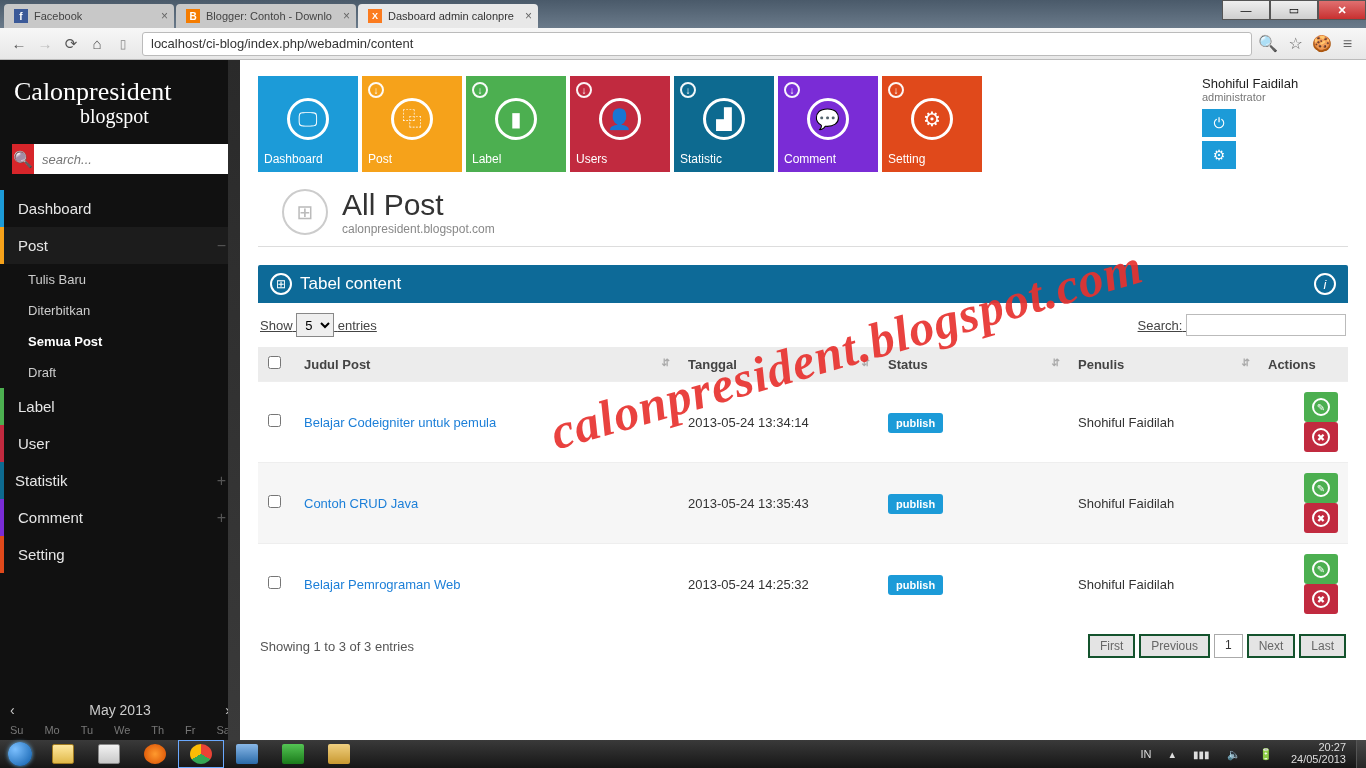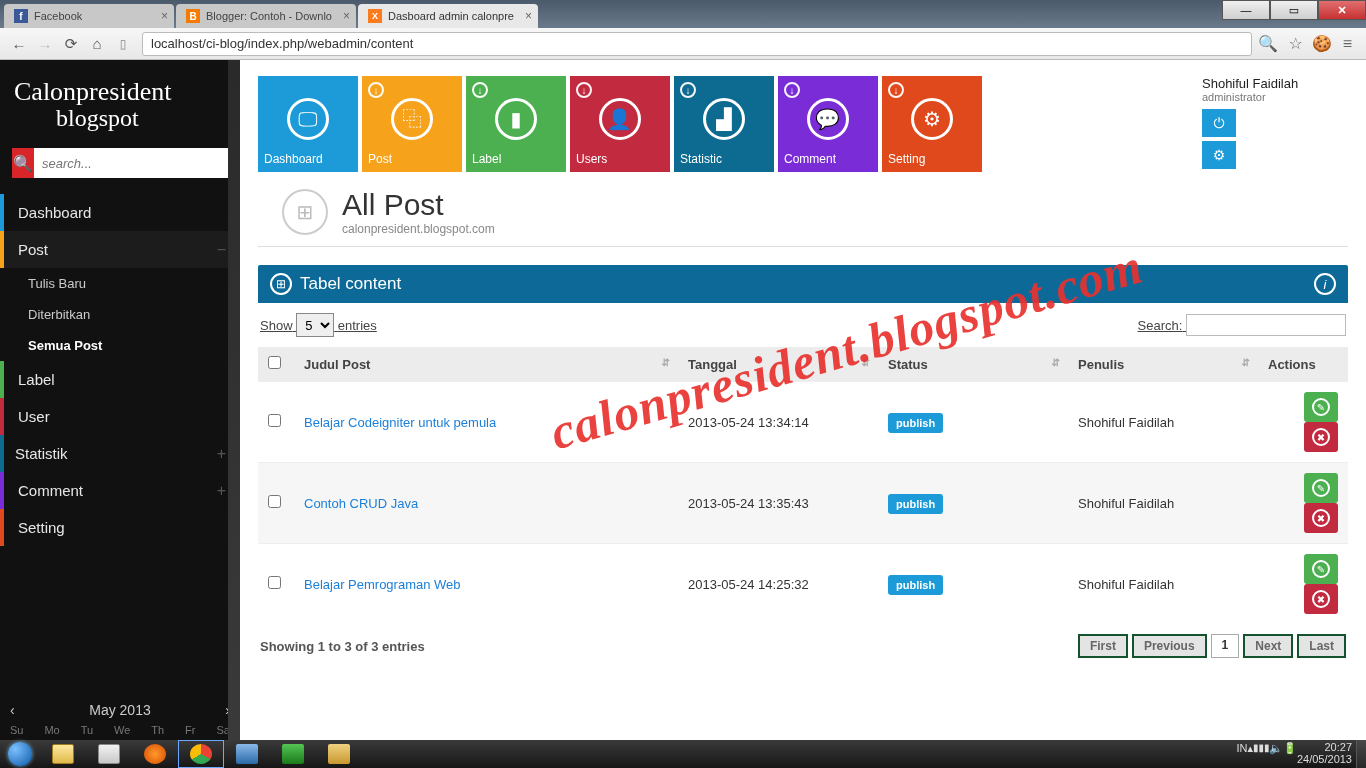--- a/index.html
+++ b/index.html
@@ -21,21 +21,21 @@
 .addr-row { height:32px; display:flex; align-items:center; padding:0 6px; background:linear-gradient(#f7f7f7,#e7e7e7); border-bottom:1px solid #bbb; }
 .addr-btn { width:26px; height:26px; display:flex; align-items:center; justify-content:center; color:#555; font-size:15px; }
 .url-input { flex:1; height:24px; border:1px solid #bbb; border-radius:3px; padding:0 8px; font-size:13px; color:#333; margin:0 6px; background:#fff; }
 .addr-right { display:flex; gap:10px; padding-right:8px; align-items:center; color:#666; }
 
 
 .page { display:flex; width:1366px; height:680px; background:#5eead4; }
 .sidebar { width:240px; background:#111; color:#ccc; height:100%; position:relative; }
 .sidebar-inner { padding:18px 0 0 0; }
 .brand { font-family:"Brush Script MT","Segoe Script",cursive; font-size:26px; color:#fff; padding:0 14px; line-height:1.05; }
-.brand-sub { font-family:"Brush Script MT","Segoe Script",cursive; font-size:24px; color:#fff; padding-left:56px; }
+.brand-sub { font-family:"Brush Script MT","Segoe Script",cursive; font-size:20px; color:#fff; padding-left:80px; }
 .search-bar { display:flex; margin:16px 12px; }
 .search-btn { width:30px; height:30px; background:#d7252a; display:flex; align-items:center; justify-content:center; color:#fff; }
 .search-field { flex:1; height:30px; border:none; padding:0 8px; font-size:13px; background:#fff; font-style:italic; color:#888; }
 .nav-item { display:block; padding:10px 14px; font-size:15px; color:#e6e6e6; border-left:4px solid transparent; position:relative; }
 .nav-item.dash { border-left-color:#1c9bd8; }
 .nav-item.post { border-left-color:#f6a21a; background:#1c1c1c; }
 .nav-item.label { border-left-color:#4caf50; }
 .nav-item.user { border-left-color:#c12a3f; }
 .nav-item.stat { border-left-color:#0d6a90;padding-left:11px; }
 .nav-item.comm { border-left-color:#7a2cd6; }
@@ -86,34 +86,34 @@
 table.dt thead th .sort { position:absolute; right:8px; color:#aaa; font-size:10px; }
 table.dt tbody td { padding:10px 10px; border-top:1px solid #eee; color:#333; vertical-align:middle; }
 table.dt tbody tr:nth-child(even) td { background:#f6f6f6; }
 .link { color:#1c7fd8; }
 .badge-pub { background:#1c9bd8; color:#fff; font-size:11px; padding:4px 8px; border-radius:3px; font-weight:600; }
 .act-btn { width:34px; height:30px; border-radius:3px; display:inline-flex; align-items:center; justify-content:center; color:#fff; margin-left:2px; }
 .act-edit { background:#4caf50; }
 .act-del { background:#c12a3f; }
 .act-ico { width:18px; height:18px; border:2px solid #fff; border-radius:50%; display:flex; align-items:center; justify-content:center; font-size:10px; }
 
-.tbl-footer { display:flex; justify-content:space-between; align-items:center; padding:10px 2px; font-size:13px; color:#555;font-weight:bold; }
+.tbl-footer { display:flex; justify-content:space-between; align-items:center; padding:10px 2px; font-size:13px; color:#555; }
 .pager { display:flex; gap:4px; }
 .pg-btn { background:#e4e4e4; border:2px solid #14532d; padding:3px 10px; font-size:12px; color:#666; }
 .pg-btn.active { background:#fff; border:1px solid #aaa; color:#333; }
 
 .watermark { position:absolute; left:300px; top:260px; font-size:50px; font-weight:700; color:#e8322f; font-style:italic; transform:rotate(-16deg); pointer-events:none; font-family:Georgia,serif; letter-spacing:1px; opacity:0.92; white-space:nowrap; }
 
 
 .taskbar { position:absolute; bottom:0; left:0; width:1366px; height:28px; background:linear-gradient(#3a3a3a,#161616); display:flex; align-items:center; }
 .start-orb { width:40px; height:28px; display:flex; align-items:center; justify-content:center; }
 .orb-circ { width:24px; height:24px; border-radius:50%; background:radial-gradient(circle at 30% 30%,#7cc0ff,#0a5aa8); box-shadow:0 0 4px rgba(120,200,255,0.8); }
 .tb-slot { width:46px; height:28px; display:flex; align-items:center; justify-content:center; }
 .tb-ico { width:22px; height:20px; border-radius:2px; }
-.tray { margin-left:auto; display:flex; align-items:flex-start; gap:0; color:#ddd; font-size:11px; padding-right:4px; }
+.tray { margin-left:auto; display:flex; align-items:center; gap:18px; color:#ddd; font-size:11px; padding-right:10px; }
 .tray-time { text-align:right; line-height:1.05; }
 .show-desktop { width:10px; height:28px; border-left:1px solid #555; background:rgba(255,255,255,0.08); }
 </style>
 </head>
 <body>
 
 <div class="browser-chrome">
   <div class="window-controls">
     <div class="win-btn win-min">—</div>
     <div class="win-btn win-max">▭</div>
@@ -163,20 +163,21 @@
           <span>🔍</span>
         </div>
         <input class="search-field" placeholder="search..." style="">
       </div>
 
       <div class="nav-item dash"><span>Dashboard</span></div>
       <div class="nav-item post"><span>Post</span><span class="exp">−</span></div>
       <div class="sub-item">Tulis Baru</div>
       <div class="sub-item">Diterbitkan</div>
       <div class="sub-item active">Semua Post</div>
+      <div class="sub-item">Draft</div>
       <div class="nav-item label"><span>Label</span></div>
       <div class="nav-item user"><span>User</span></div>
       <div class="nav-item stat"><span>Statistik</span><span class="exp">+</span></div>
       <div class="nav-item comm"><span>Comment</span><span class="exp">+</span></div>
       <div class="nav-item sett"><span>Setting</span></div>
     </div>
     <div class="cal-widget">
       <div class="cal-head">
         <span>‹</span>
         <span>May 2013</span>

